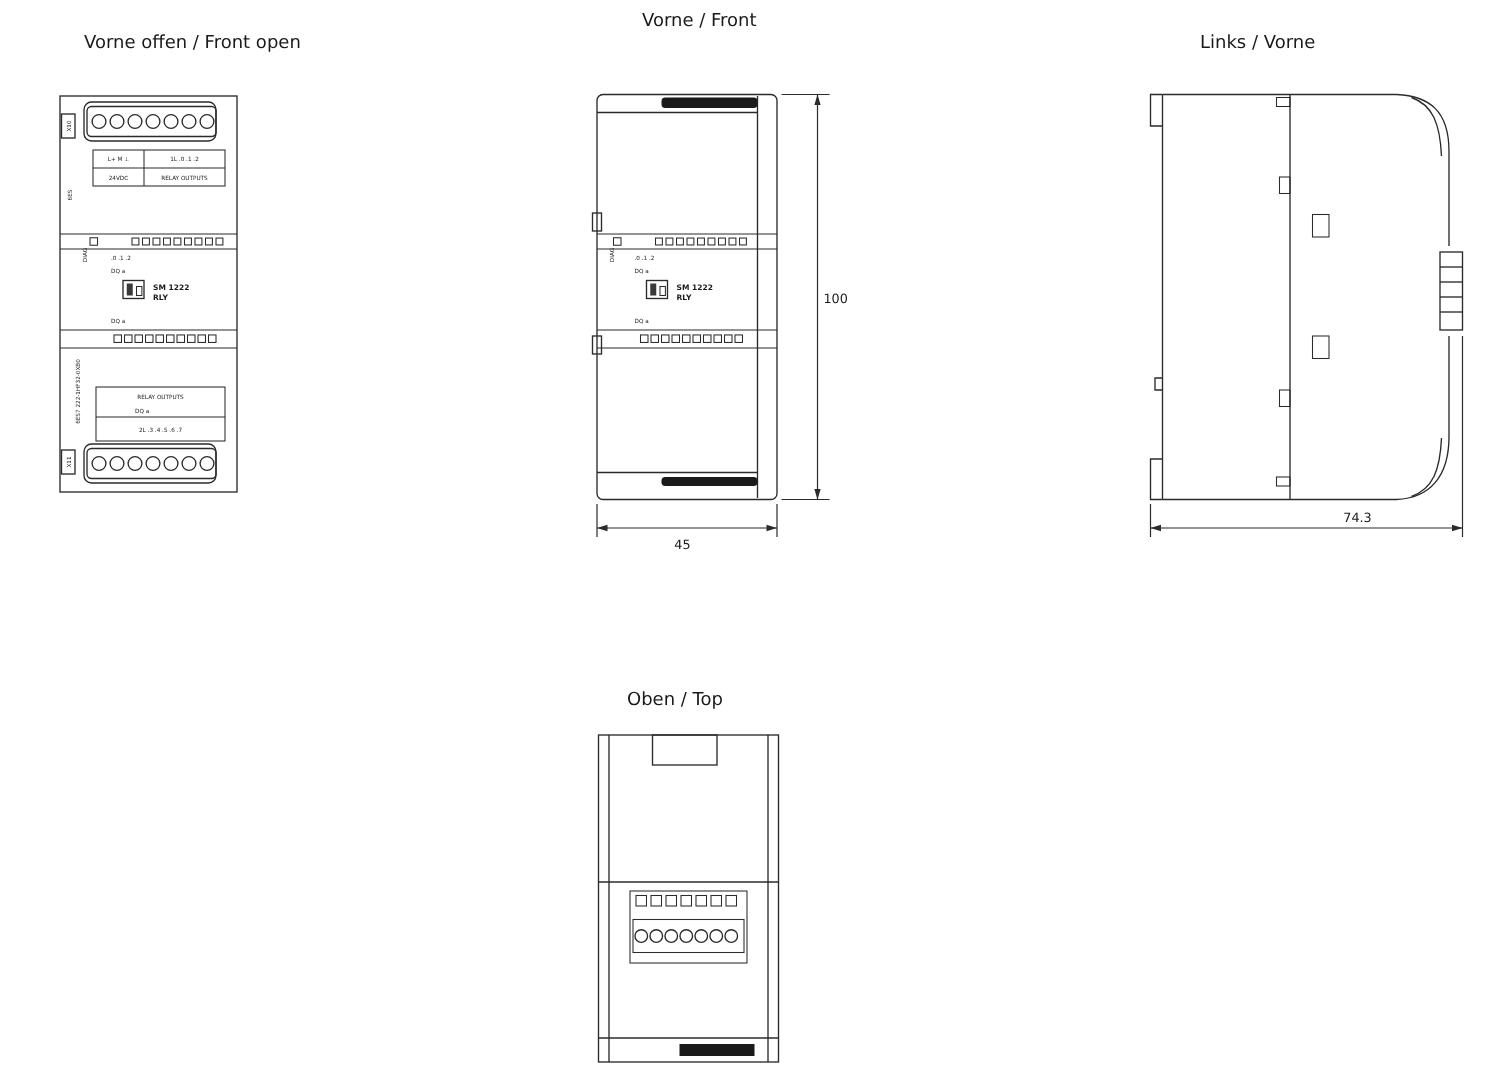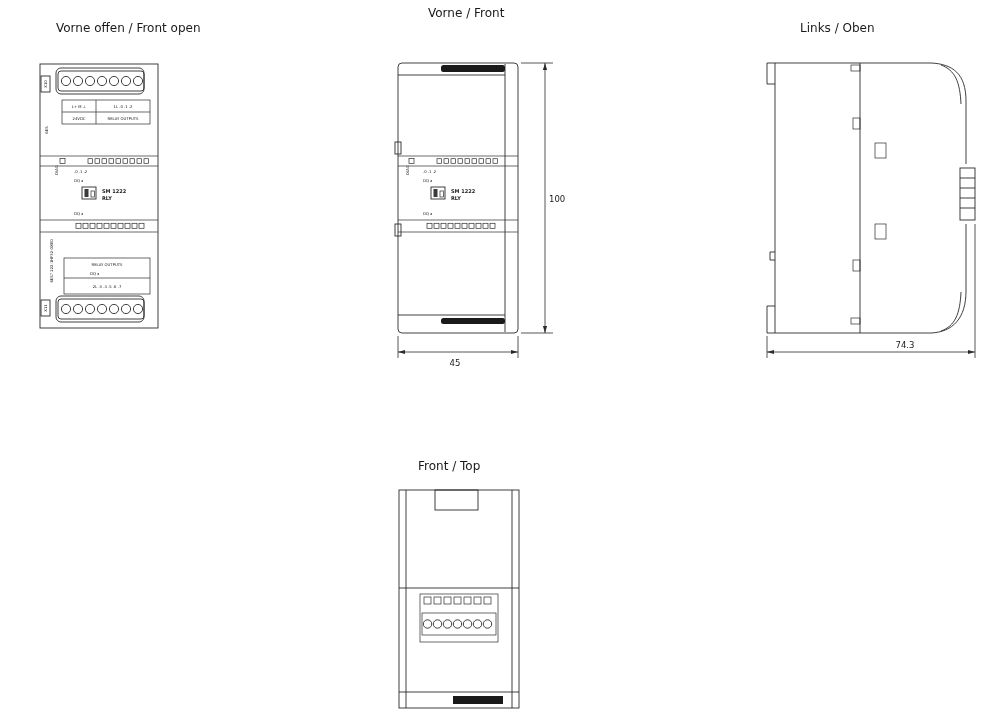--- a/index.html
+++ b/index.html
@@ -22,22 +22,22 @@
   .dark { fill:#1a1a1a; stroke:none; }
   .sw-dark { fill:#3a3a3a; stroke:none; }
 </style>
 </head>
 <body>
 
 <div class="canvas">
 
   <div class="view-label" style="left:28px; top:21px">Vorne offen / Front open</div>
   <div class="view-label" style="left:400px; top:6px">Vorne / Front</div>
-  <div class="view-label" style="left:772px; top:21px">Links / Oben</div>
-  <div class="view-label" style="left:390px; top:459px">Front / Top</div>
+  <div class="view-label" style="left:772px; top:21px">Links / Vorne</div>
+  <div class="view-label" style="left:390px; top:459px">Oben / Top</div>
 
   <svg class="view" style="left:36px; top:56px" width="130" height="280" viewBox="0 0 130 280">
 
     <g class="ln">
       <rect x="4" y="8" width="118" height="264"></rect>
       <rect x="5" y="20" width="9" height="16"></rect>
       <rect x="5" y="244" width="9" height="16"></rect>
     </g>
     <text class="t3" x="9.5" y="29.5" text-anchor="middle" transform="rotate(-90 9.5 28)">X10</text>
     <text class="t3" x="9.5" y="253.5" text-anchor="middle" transform="rotate(-90 9.5 252)">X11</text>

